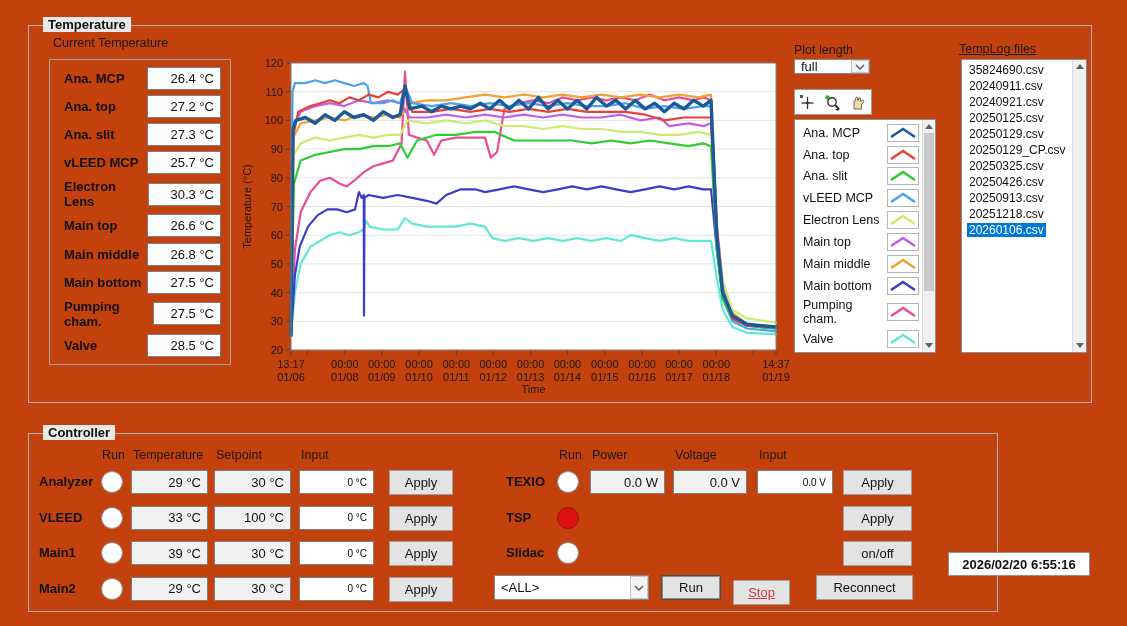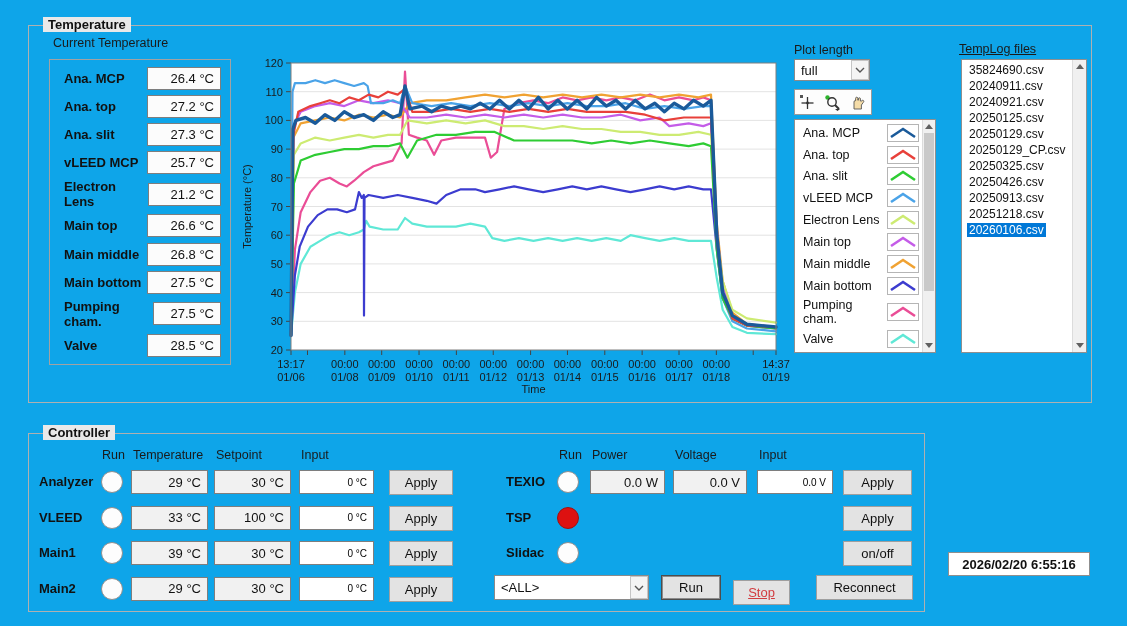--- a/index.html
+++ b/index.html
@@ -1,19 +1,19 @@
 <!DOCTYPE html>
 <html><head>
 <meta charset="utf-8">
 <style>
   * { box-sizing: border-box; margin: 0; padding: 0; }
   html,body { background:#e9e9e9; }
   .app {
     position: relative; width: 1127px; height: 626px;
-    background: #0ea5e9; overflow: hidden;
+    background: #c2410c; overflow: hidden;
     font-family: "Liberation Sans", sans-serif; font-size: 13px; color: #111;
   }
   .group { position: absolute; border: 1px solid #b0b0b0; }
   .group-title {
     position: absolute; top: -9px; left: 14px; padding: 0 5px;
     background: #e9e9e9; font-weight: bold; font-size: 13px; color:#111;
   }
   .sublabel { position: absolute; font-size: 12.5px; color: #1a1a1a; }
   .panel { position: absolute; border: 1px solid #a2a2a2; }
   
@@ -101,21 +101,21 @@
         <div class="srow">
           <span class="slabel">Ana. slit</span>
           <div class="field sfield">27.3 °C</div>
         </div>
         <div class="srow">
           <span class="slabel">vLEED MCP</span>
           <div class="field sfield">25.7 °C</div>
         </div>
         <div class="srow">
           <span class="slabel">Electron Lens</span>
-          <div class="field sfield">21.2 °C</div>
+          <div class="field sfield">30.3 °C</div>
         </div>
         <div class="srow">
           <span class="slabel">Main top</span>
           <div class="field sfield">26.6 °C</div>
         </div>
         <div class="srow">
           <span class="slabel">Main middle</span>
           <div class="field sfield">26.8 °C</div>
         </div>
         <div class="srow">
@@ -216,21 +216,21 @@
         <polyline points="52.0,289.6 54.9,137.5 61.7,114.6 76.3,108.8 90.8,106.0 105.3,103.1 119.9,103.1 134.4,100.2 149.0,100.2 161.1,97.4 168.4,111.7 178.1,94.5 197.5,88.8 216.9,88.8 236.3,85.9 255.7,85.9 275.1,94.5 294.5,94.5 313.9,94.5 333.3,94.5 352.7,97.4 372.1,94.5 391.5,97.4 410.9,94.5 430.3,97.4 449.7,100.2 464.3,97.4 472.0,100.2 477.8,203.6 483.7,252.3 493.4,272.4 507.9,279.6 537.0,282.5" fill="none" stroke="#2ecc33" stroke-width="2.2" stroke-linejoin="round" stroke-linecap="round"></polyline>
         <polyline points="52.0,289.6 54.4,88.8 59.3,65.8 71.4,60.1 81.1,57.2 90.8,54.3 100.5,57.2 110.2,51.4 119.9,54.3 129.6,48.6 139.3,51.4 149.0,45.7 158.7,48.6 166.0,42.8 173.3,65.8 192.6,65.8 212.1,62.9 231.4,65.8 250.8,62.9 270.3,65.8 289.6,62.9 309.1,65.8 328.4,62.9 347.8,65.8 367.3,65.8 386.6,65.8 406.1,68.7 425.4,74.4 444.9,71.5 464.3,71.5 472.0,71.5 477.8,194.9 483.7,246.6 493.4,272.4 507.9,279.6 537.0,281.0" fill="none" stroke="#e8403a" stroke-width="2.2" stroke-linejoin="round" stroke-linecap="round"></polyline>
         <polyline points="52.0,289.6 53.9,83.0 56.9,74.4 66.5,71.5 76.3,77.3 86.0,68.7 95.7,74.4 105.3,65.8 115.1,71.5 124.8,68.7 134.4,74.4 144.2,65.8 153.8,71.5 161.1,68.7 166.0,40.0 170.8,62.9 183.0,60.1 192.6,65.8 202.3,60.1 212.1,62.9 221.8,60.1 231.4,62.9 241.2,57.2 250.8,62.9 260.5,54.3 270.3,62.9 279.9,54.3 289.6,62.9 299.4,51.4 309.1,62.9 318.8,54.3 328.4,62.9 338.1,54.3 347.8,62.9 357.6,51.4 367.3,60.1 377.0,54.3 386.6,62.9 396.3,54.3 406.1,62.9 415.8,57.2 425.4,65.8 435.2,57.2 444.9,62.9 454.5,54.3 464.3,60.1 472.0,54.3 477.8,189.2 483.7,246.6 493.4,269.6 507.9,278.2 537.0,281.0" fill="none" stroke="#1a5a9a" stroke-width="3.4" stroke-linejoin="round" stroke-linecap="round"></polyline>
         <rect x="52" y="17" width="485" height="287" fill="none" stroke="#7f7f7f"></rect>
         <text x="12" y="160.5" text-anchor="middle" transform="rotate(-90 12 160.5)">Temperature (°C)</text>
         <text x="294.5" y="347" text-anchor="middle">Time</text>
       </svg>
 
     <span class="sublabel" style="left:765px; top:17px;">Plot length</span>
 
-    <div class="combo" style="left:765px; top:33px; width:76px; height:22px;">
+    <div class="combo" style="left:765px; top:33px; width:76px; height:15px;">
       <span class="val">full</span>
       <span class="arrowbox">
         <svg width="10" height="8">
             <polyline points="1,2 5,6 9,2" fill="none" stroke="#555" stroke-width="1.4"></polyline>
           </svg>
       </span>
     </div>
 
     <div class="toolbar" style="left:765px; top:63px; width:78px; height:26px;">
       <button class="toolbtn">
@@ -350,21 +350,21 @@
         <div class="arr" style="top:0;">
             <span class="tri-up"></span>
           </div>
         <div class="arr" style="bottom:0;">
             <span class="tri-down"></span>
           </div>
       </div>
     </div>
   </div>
 
-  <div class="group" id="controller-group" style="left:28px; top:433px; width:897px; height:179px;">
+  <div class="group" id="controller-group" style="left:28px; top:433px; width:970px; height:179px;">
     <span class="group-title">Controller</span>
 
     <span class="hdr" style="left:73px; top:14px;">Run</span>
     <span class="hdr" style="left:104px; top:14px;">Temperature</span>
     <span class="hdr" style="left:187px; top:14px;">Setpoint</span>
     <span class="hdr" style="left:272px; top:14px;">Input</span>
 
     <div id="ctrl-rows">
         <span class="rlabel" style="left: 10px; top: 36px;">Analyzer</span>
         <div class="led" style="left: 72px; top: 37px;"></div>

